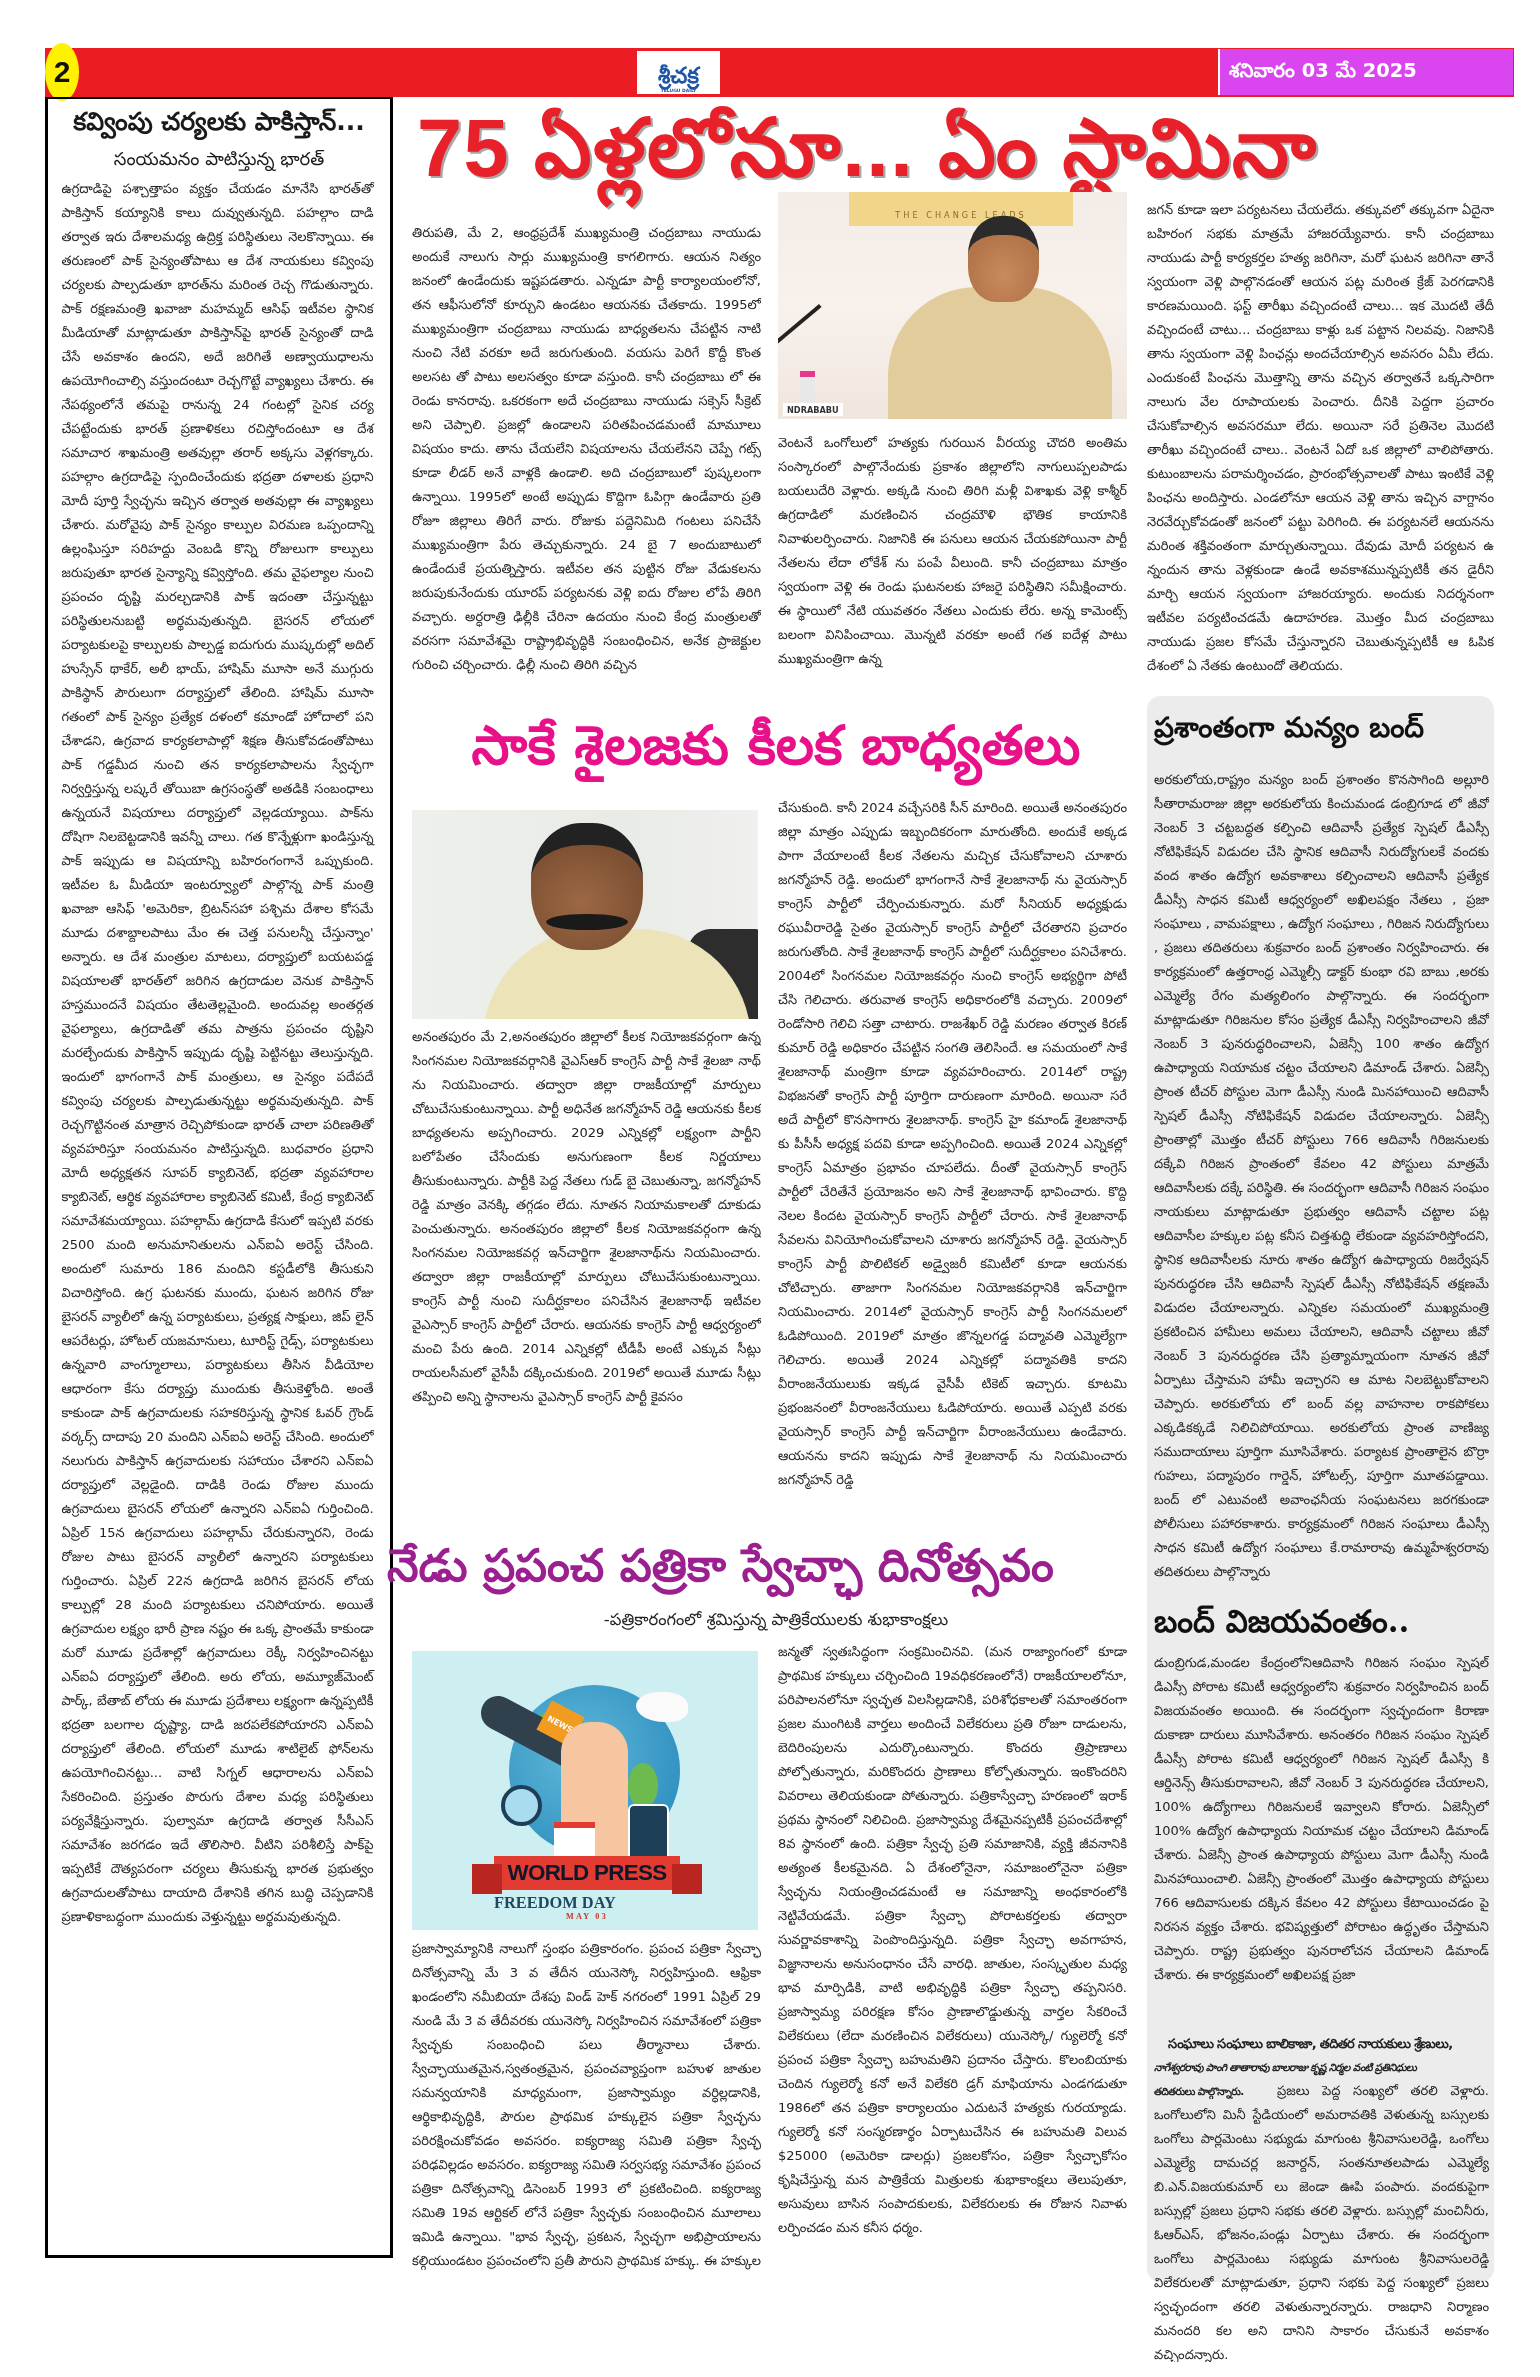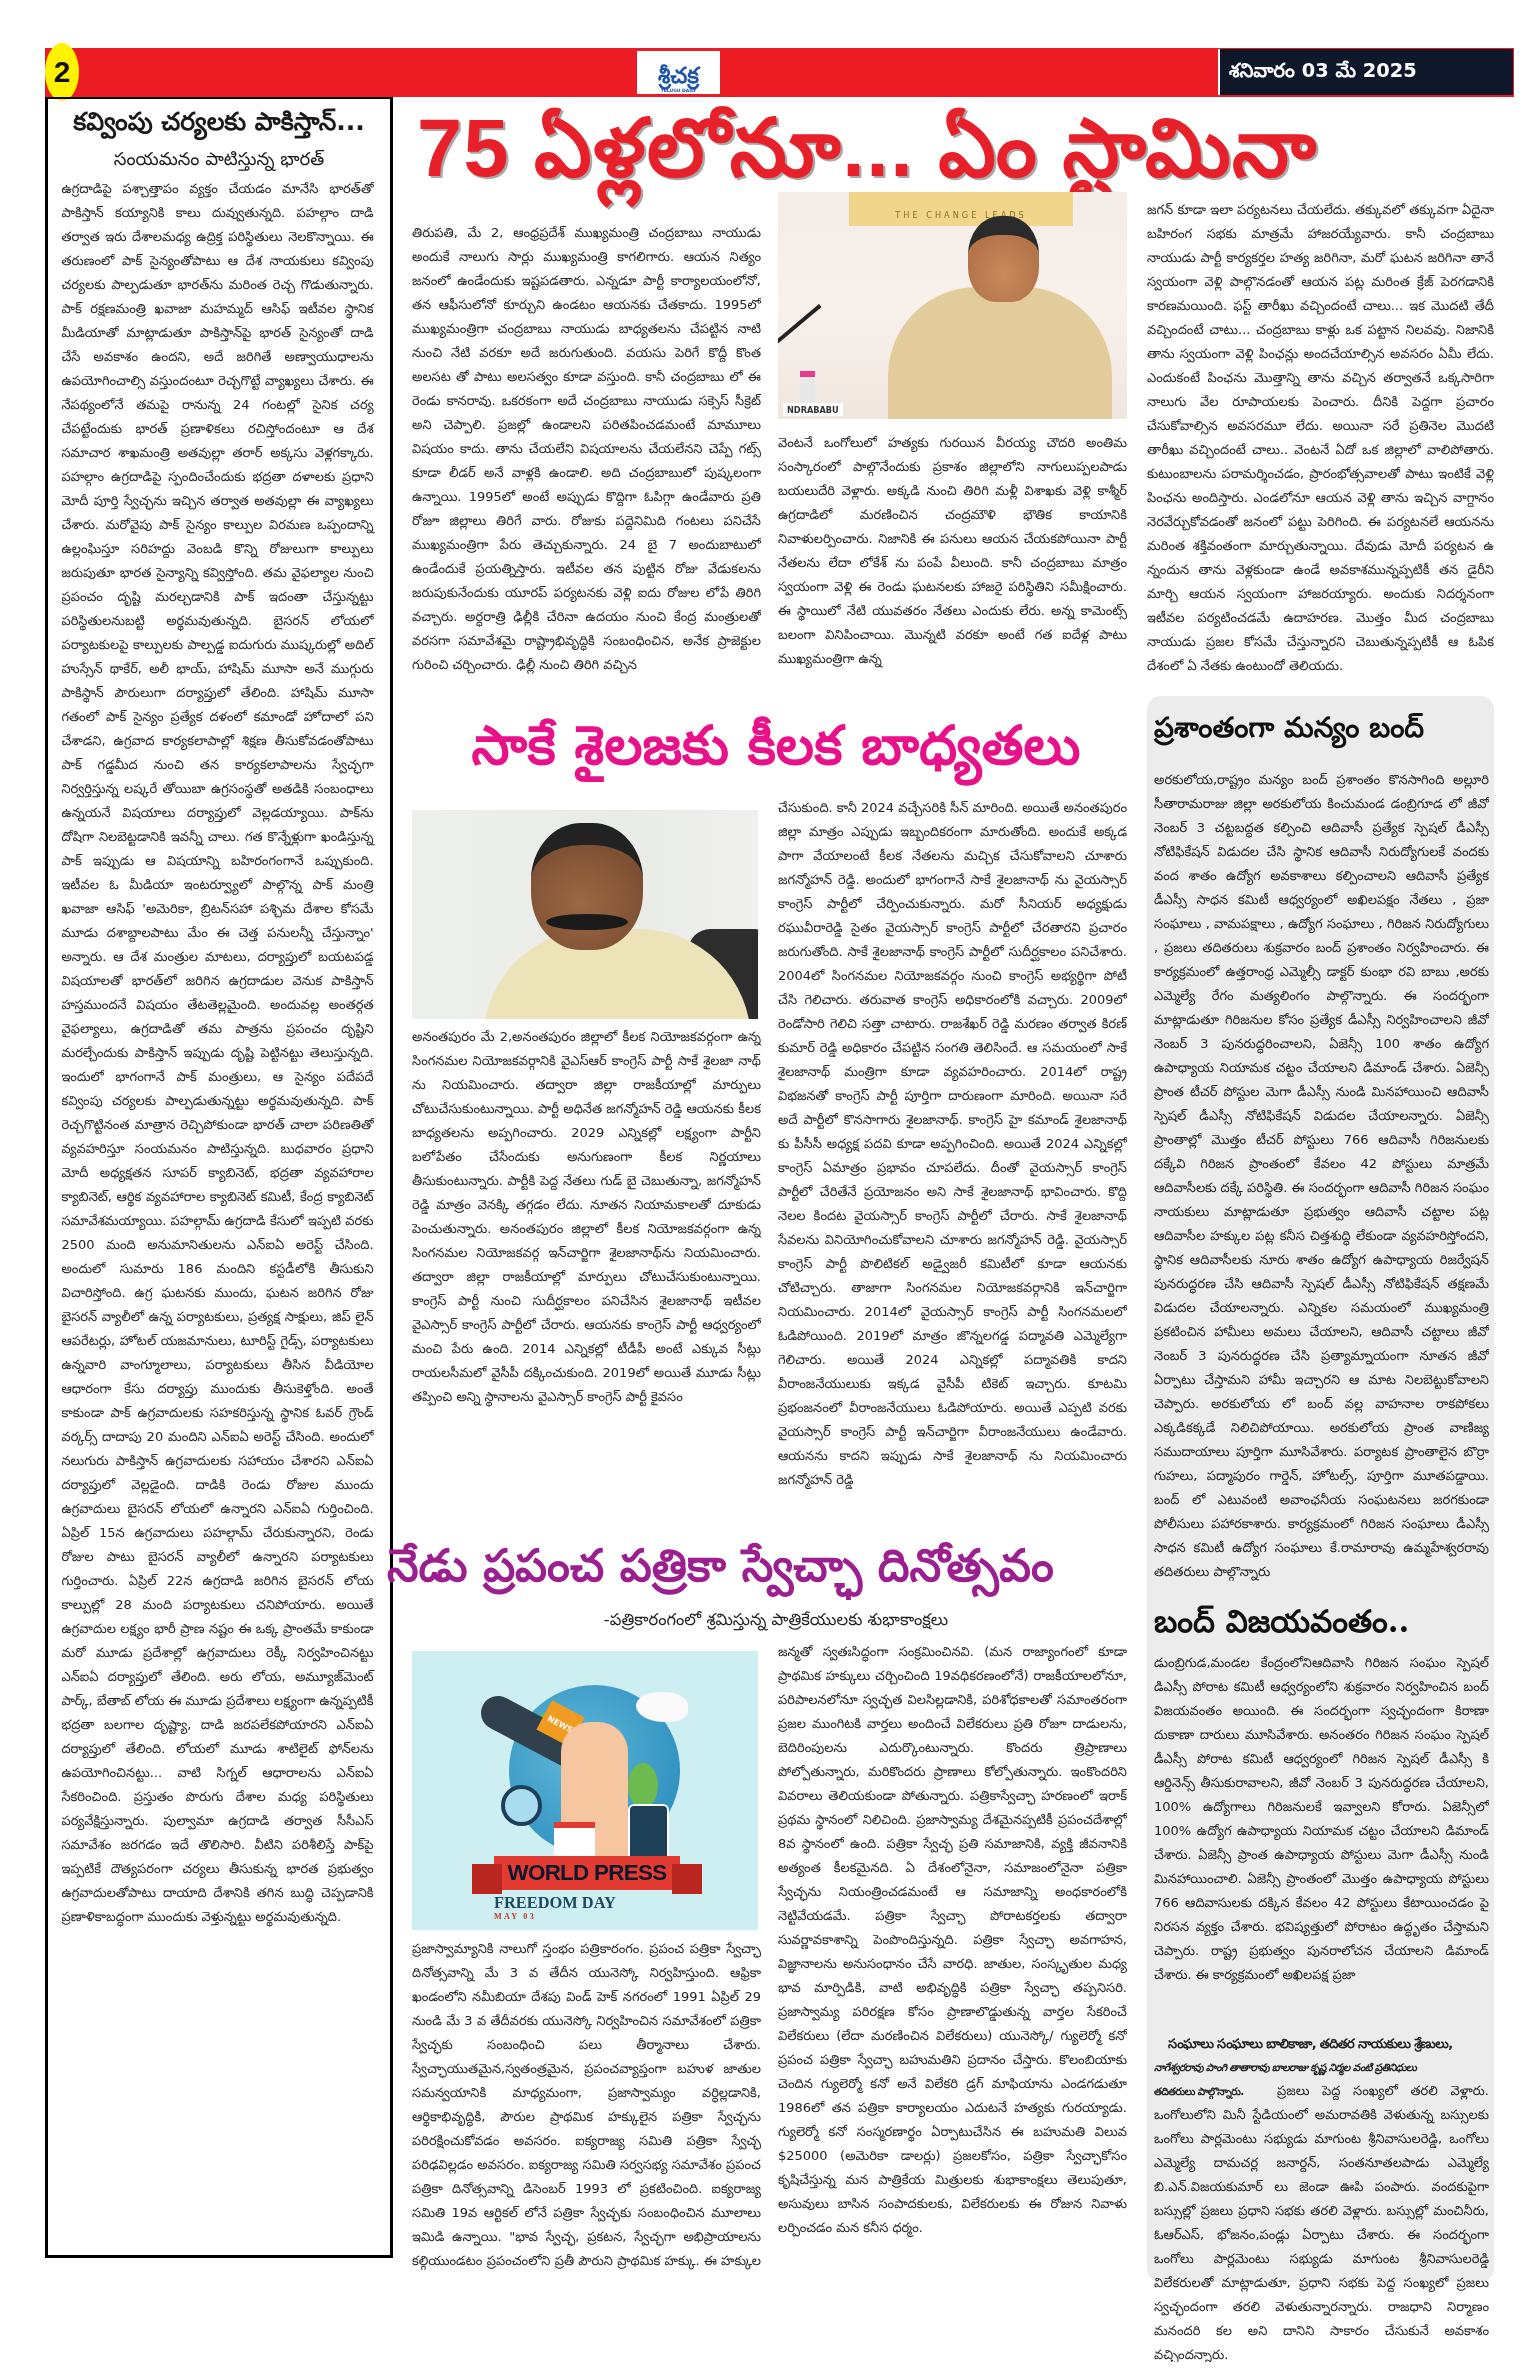--- a/index.html
+++ b/index.html
@@ -8,21 +8,21 @@
 
   
   .masthead { position: absolute; left: 45px; top: 48px; width: 1469px; height: 49px; background: #ec1c24; }
   .page-num { position: absolute; left: 45px; top: 43px; width: 34px; height: 58px; border-radius: 50%;
               background: #fff200; display: flex; align-items: center; justify-content: center;
               font-family: "Liberation Sans", sans-serif; font-weight: bold; font-size: 30px; color: #111; }
   .logo { position: absolute; left: 637px; top: 51px; width: 83px; height: 43px; background: #fff;
           display: flex; align-items: flex-end; justify-content: center; color: #1e55a6;
           font-weight: bold; font-size: 22.4px; font-family: "DejaVu Sans", sans-serif; }
   .logo small { position: absolute; bottom: 0.7px; font-size: 4.5px; color: #1e55a6; }
-  .datebox { position: absolute; left: 1218px; top: 49px; width: 295px; height: 46px; background: #0f172a;
+  .datebox { position: absolute; left: 1218px; top: 49px; width: 295px; height: 46px; background: #d946ef;
              border-left: 2.2px solid #fff; display: flex; align-items: center; padding-left: 9px;
              font-family: "DejaVu Sans", sans-serif; font-weight: bold; font-size: 19.4px; color: #fff; }
 
   
   .editorial { position: absolute; left: 45px; top: 97px; width: 348px; height: 2161px;
                border: 3px solid #000; border-top-width: 2.2px; }
   .ed-head { height: 58px; display: flex; align-items: center; justify-content: center;
              font-size: 34px; font-family: "DejaVu Serif", serif; color: #111; border-bottom: 2.2px solid #000; margin: 0 3px; }
   .ed-title { font-size: 25px; font-weight: bold; text-align: center; margin-top: 7.5px; font-family: "DejaVu Sans", sans-serif; }
   .ed-sub { font-size: 18px; text-align: center; margin-top: 6px; font-family: "DejaVu Serif", serif; }
@@ -77,21 +77,21 @@
   .press-mictag { position: absolute; left: 130px; top: 56px; width: 37px; height: 33px; background: #f29b21; transform: rotate(28deg);
                   font-size: 8.2px; color: #fff; font-weight: bold; display: flex; align-items: center; justify-content: center; }
   .press-dove { position: absolute; left: 224px; top: 41px; width: 52px; height: 30px; background: #fafafa; border-radius: 50% 50% 40% 60%; }
   .press-ribbon { position: absolute; left: 82px; top: 205px; width: 186px; height: 34px; background: #e23b32;
                   font-family: "Liberation Sans", sans-serif; font-weight: bold; font-size: 22.4px; color: #0f172a;
                   display: flex; align-items: center; justify-content: center; letter-spacing: -0.7px; }
   .press-ribbon:before, .press-ribbon:after { content: ""; position: absolute; top: 7.5px; width: 30px; height: 30px; background: #b9251f; }
   .press-ribbon:before { left: -22.4px; } .press-ribbon:after { right: -22.4px; }
   .press-day { position: absolute; left: 82px; top: 242px; width: 186px; text-align: left;
                font-family: "Liberation Serif", serif; font-weight: bold; font-size: 16.4px; color: #1d4a5c; }
-  .press-date { position: absolute; left: 82px; top: 261px; width: 186px; text-align: left;
+  .press-date { position: absolute; left: 82px; top: 261px; width: 186px; text-align: center;
                 font-family: "Liberation Serif", serif; font-weight: bold; font-size: 8.2px; color: #c0392b; letter-spacing: 2.2px; }
   .press-glass { position: absolute; left: 89px; top: 134px; width: 41px; height: 41px; border-radius: 50%; border: 4.5px solid #1d3f58; background: #a9dcef; }
   .press-phone { position: absolute; left: 216px; top: 153px; width: 41px; height: 63px; border-radius: 6px; background: #1d3f58; border: 2.2px solid #fff; }
   .press-pad { position: absolute; left: 142px; top: 171px; width: 41px; height: 45px; background: #fff; border-top: 6px solid #e23b32; }
 
   
   .grey-box { position: absolute; left: 1147px; top: 696px; width: 347px; height: 1586px; background: #ececec;
               border-radius: 13.4px; }
   .gb-head1 { position: absolute; left: 1154px; top: 705px; width: 335px; font-family: "DejaVu Serif", serif; font-weight: bold;
               font-size: 28px; line-height: 45px; color: #111; white-space: nowrap; }

